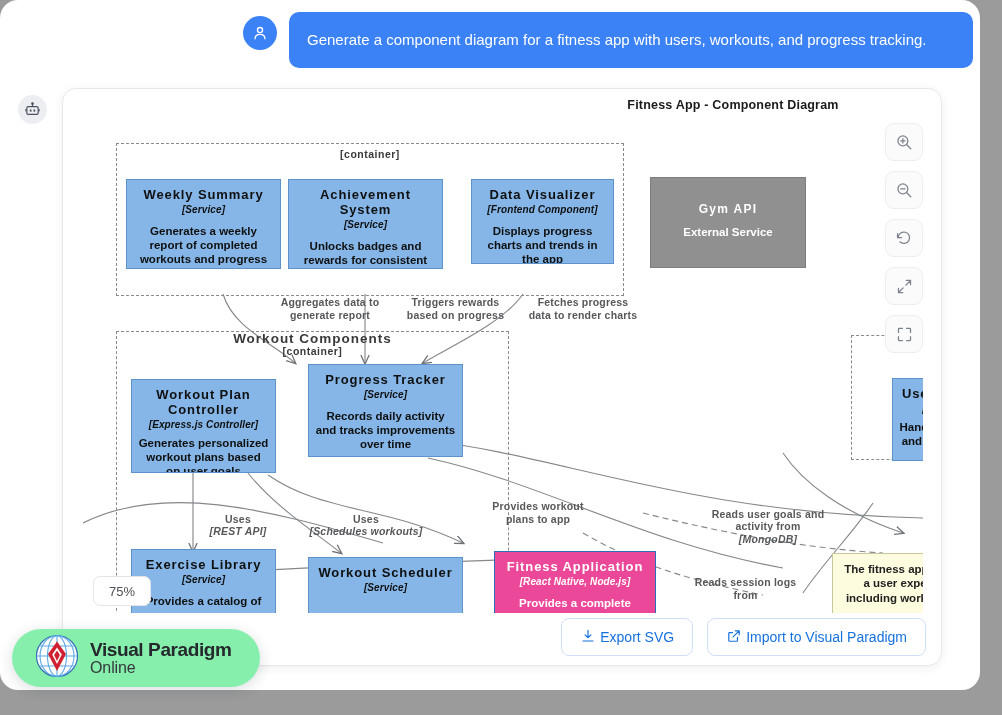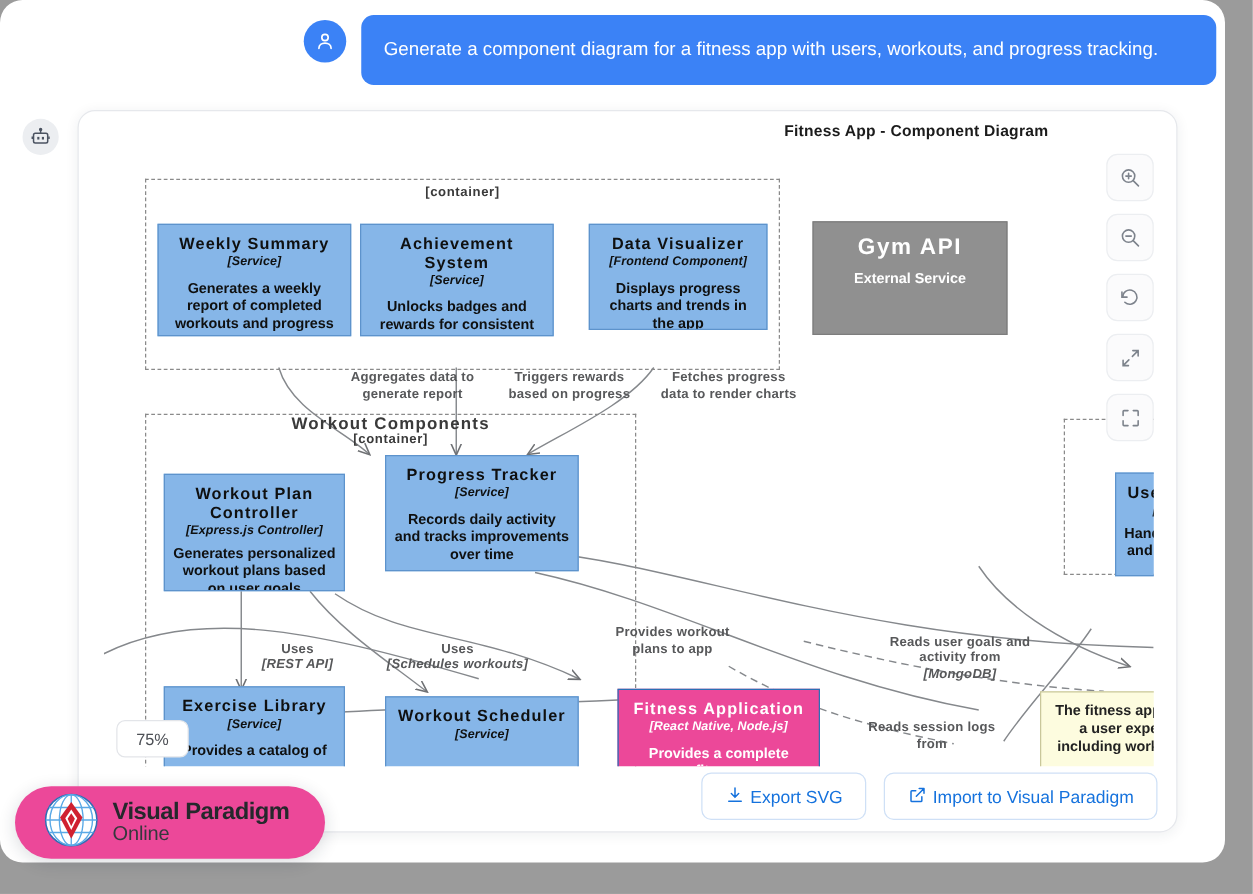--- a/index.html
+++ b/index.html
@@ -166,21 +166,21 @@
     background: #909090;
     border-color: #7d7d7d;
     color: #ffffff;
   }
   .comp.gray .c-stereo {
     font-size: 11px;
     font-weight: bold;
     line-height: 1.18;
     display: block;
   }
-  .comp.gray .c-name { font-size: 18px; letter-spacing: 1.3px; }
+  .comp.gray .c-name { font-size: 12px; letter-spacing: 1.3px; margin-top: 16px; }
   .comp.gray .c-desc { margin-top: 8px; font-size: 11.5px; }
 
   
   .note {
     position: absolute;
     background: #fdfcdf;
     border: 1px solid #c9c79b;
     color: #222;
     font-size: 11.5px;
     font-weight: bold;
@@ -258,21 +258,21 @@
     display: flex; align-items: center; gap: 4px;
     padding: 16px 18px;
     cursor: pointer;
   }
 
   
   #logo-badge {
     position: absolute;
     left: 12px; bottom: 28px;
     width: 248px; height: 58px;
-    background: #ec4899;
+    background: #86efac;
     border-radius: 29px;
     box-shadow: 0 3px 14px rgba(25,35,55,.16);
     display: flex; align-items: center; gap: 10px;
     padding-left: 22px;
     z-index: 20;
   }
   #logo-text { line-height: 1.02; }
   #logo-text .lt-1 {
     font-size: 19px; font-weight: bold; color: #25282c; letter-spacing: -.4px; display: block;
   }

